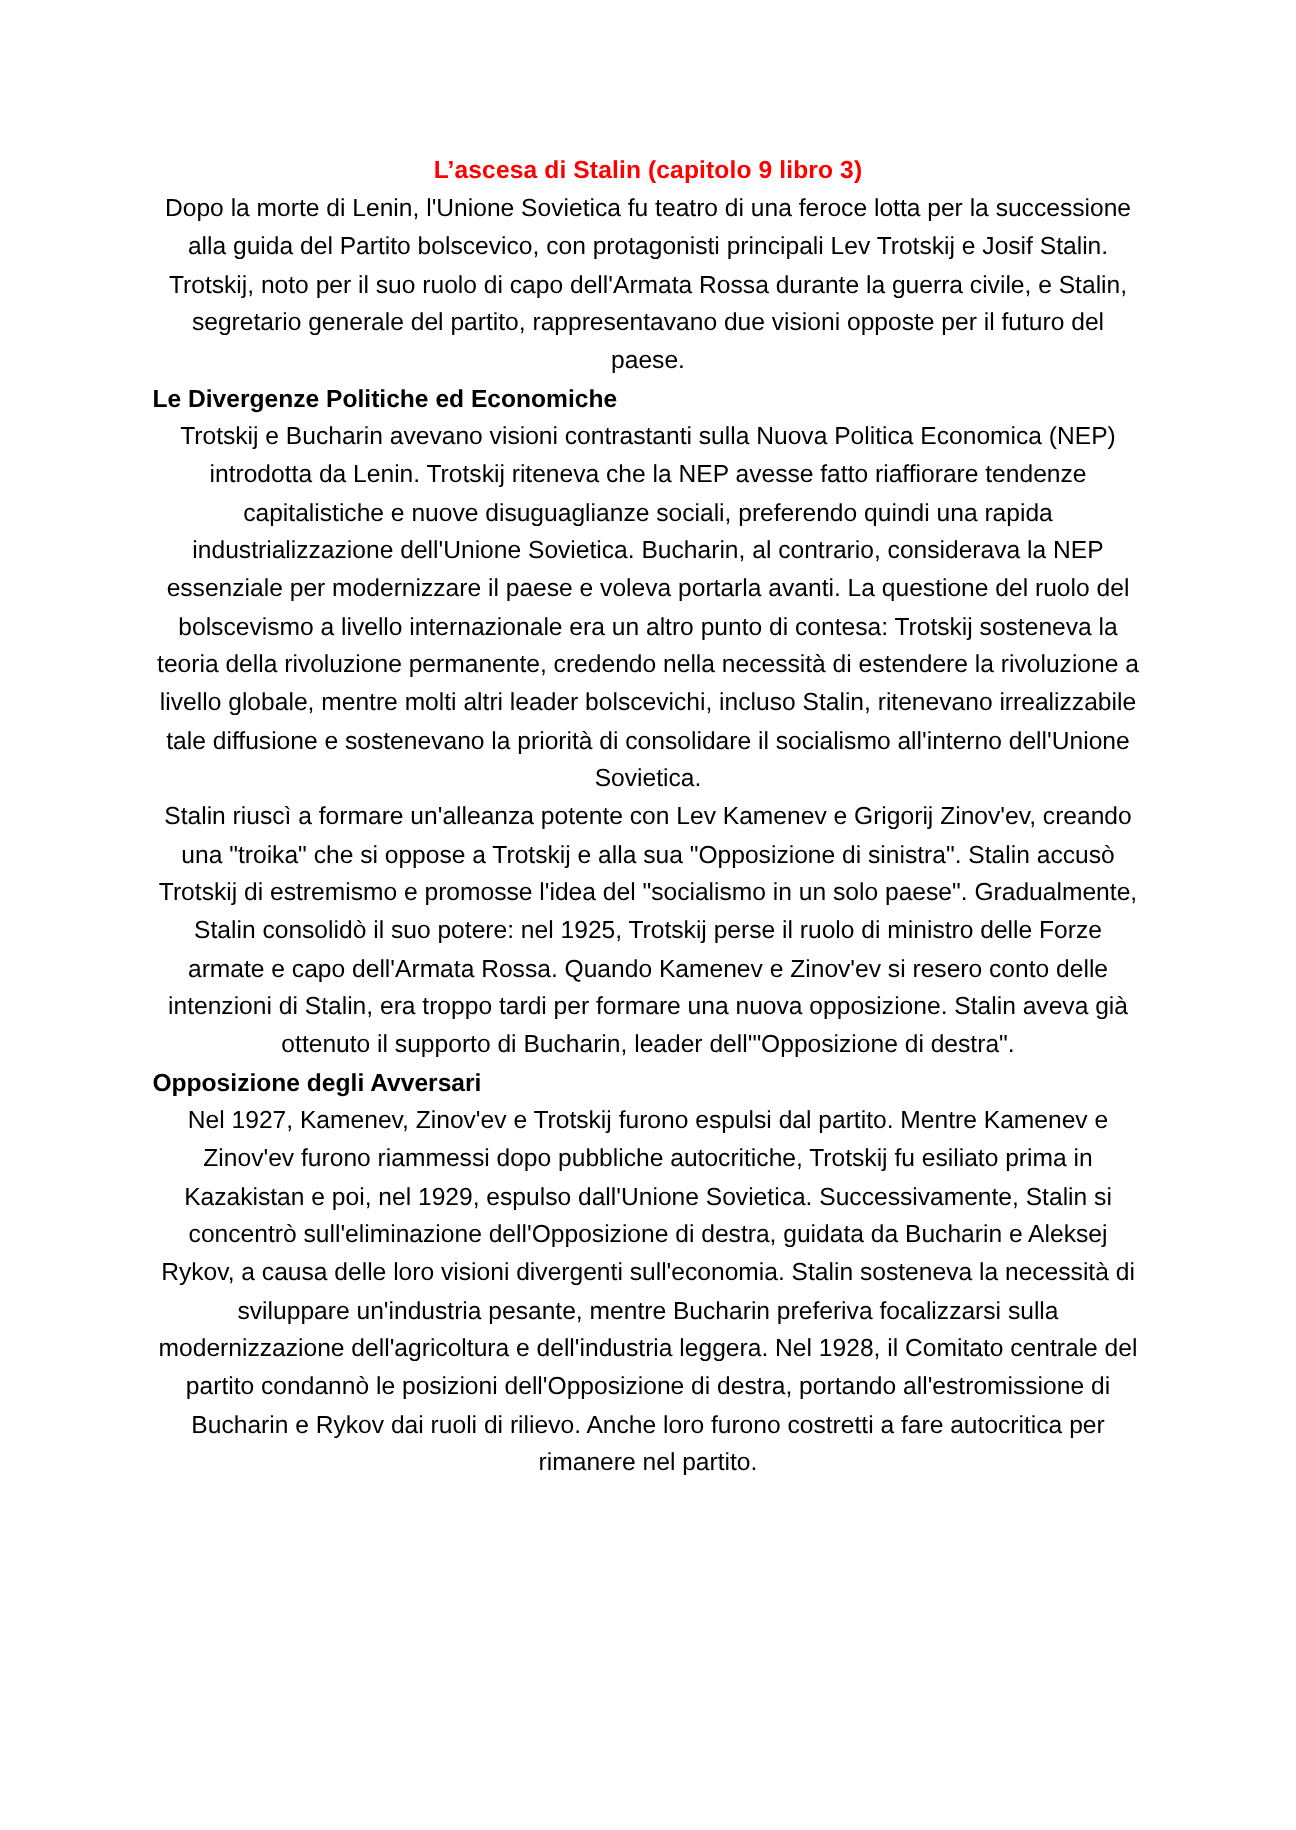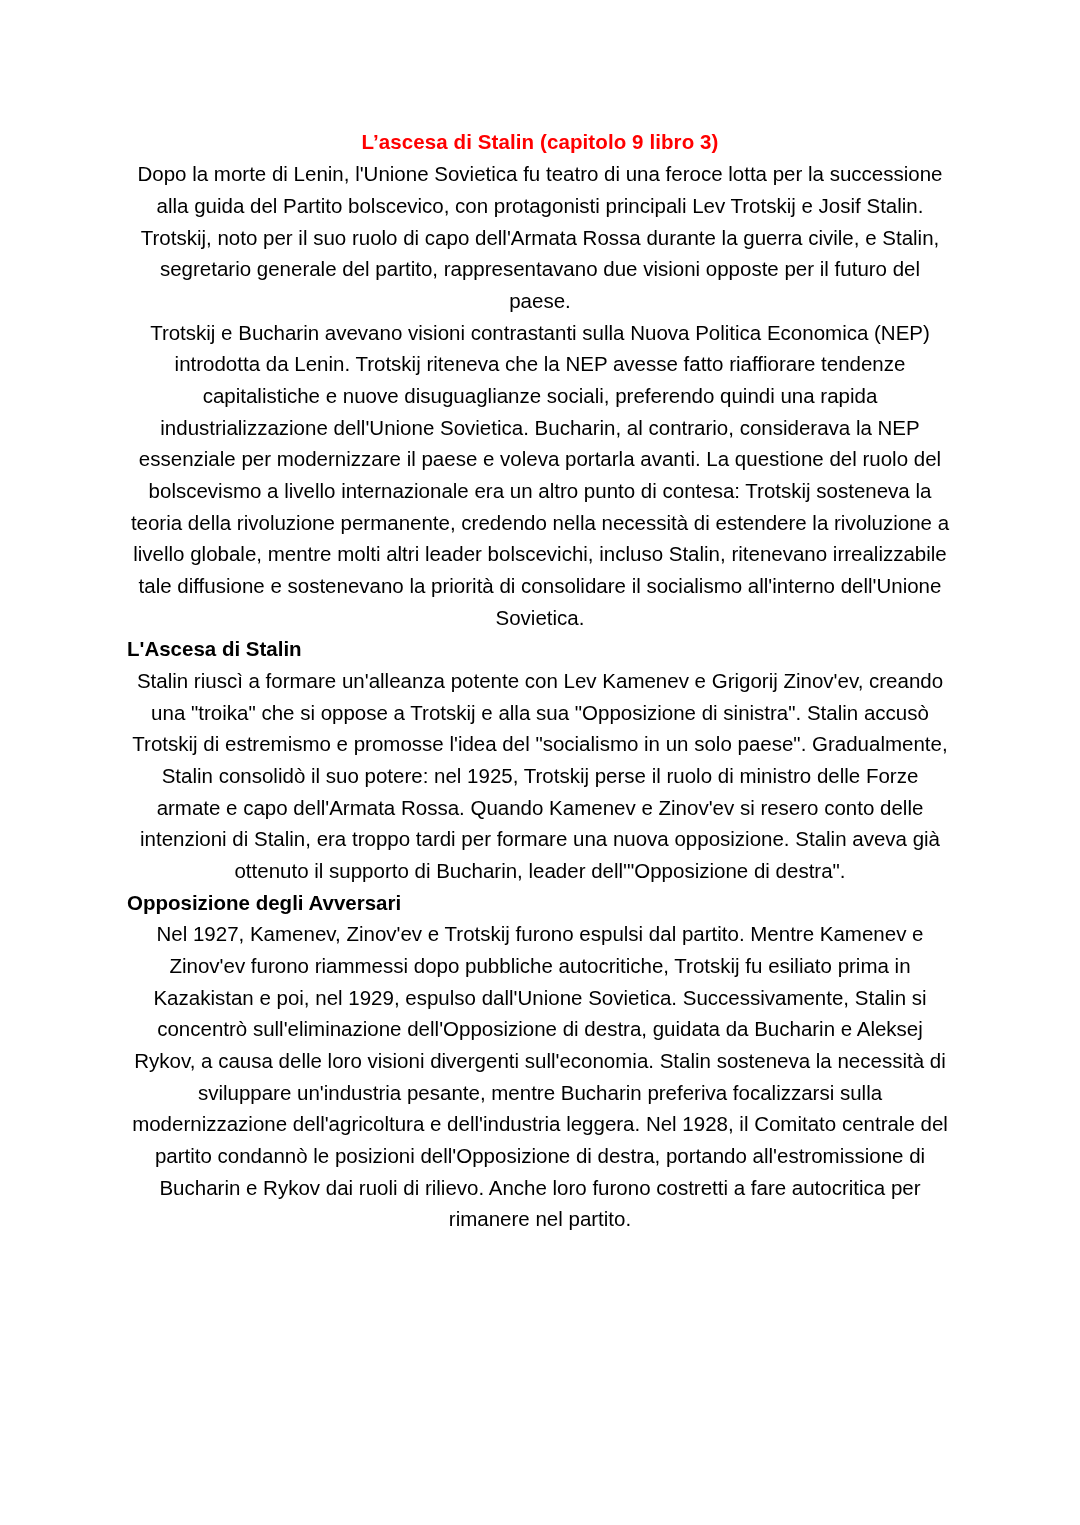--- a/index.html
+++ b/index.html
@@ -47,24 +47,24 @@
 </style>
 </head>
 <body>
 
 <div class="page">
 
   <h1 class="doc-title" style="color: rgb(255, 0, 0);">L’ascesa di Stalin (capitolo 9 libro 3)</h1>
 
   <p class="para">Dopo la morte di Lenin, l'Unione Sovietica fu teatro di una feroce lotta per la successione alla guida del Partito bolscevico, con protagonisti principali Lev Trotskij e Josif Stalin. Trotskij, noto per il suo ruolo di capo dell'Armata Rossa durante la guerra civile, e Stalin, segretario generale del partito, rappresentavano due visioni opposte per il futuro del paese.</p>
 
+  <h2 class="subhead">Le Divergenze Politiche ed Economiche</h2>
 
   <p class="para">Trotskij e Bucharin avevano visioni contrastanti sulla Nuova Politica Economica (NEP) introdotta da Lenin. Trotskij riteneva che la NEP avesse fatto riaffiorare tendenze capitalistiche e nuove disuguaglianze sociali, preferendo quindi una rapida industrializzazione dell'Unione Sovietica. Bucharin, al contrario, considerava la NEP essenziale per modernizzare il paese e voleva portarla avanti. La questione del ruolo del bolscevismo a livello internazionale era un altro punto di contesa: Trotskij sosteneva la teoria della rivoluzione permanente, credendo nella necessità di estendere la rivoluzione a livello globale, mentre molti altri leader bolscevichi, incluso Stalin, ritenevano irrealizzabile tale diffusione e sostenevano la priorità di consolidare il socialismo all'interno dell'Unione Sovietica.</p>
 
-  <h2 class="subhead">L'Ascesa di Stalin</h2>
 
   <p class="para">Stalin riuscì a formare un'alleanza potente con Lev Kamenev e Grigorij Zinov'ev, creando una "troika" che si oppose a Trotskij e alla sua "Opposizione di sinistra". Stalin accusò Trotskij di estremismo e promosse l'idea del "socialismo in un solo paese". Gradualmente, Stalin consolidò il suo potere: nel 1925, Trotskij perse il ruolo di ministro delle Forze armate e capo dell'Armata Rossa. Quando Kamenev e Zinov'ev si resero conto delle intenzioni di Stalin, era troppo tardi per formare una nuova opposizione. Stalin aveva già ottenuto il supporto di Bucharin, leader dell'"Opposizione di destra".</p>
 
   <h2 class="subhead">Opposizione degli Avversari</h2>
 
   <p class="para">Nel 1927, Kamenev, Zinov'ev e Trotskij furono espulsi dal partito. Mentre Kamenev e Zinov'ev furono riammessi dopo pubbliche autocritiche, Trotskij fu esiliato prima in Kazakistan e poi, nel 1929, espulso dall'Unione Sovietica. Successivamente, Stalin si concentrò sull'eliminazione dell'Opposizione di destra, guidata da Bucharin e Aleksej Rykov, a causa delle loro visioni divergenti sull'economia. Stalin sosteneva la necessità di sviluppare un'industria pesante, mentre Bucharin preferiva focalizzarsi sulla modernizzazione dell'agricoltura e dell'industria leggera. Nel 1928, il Comitato centrale del partito condannò le posizioni dell'Opposizione di destra, portando all'estromissione di Bucharin e Rykov dai ruoli di rilievo. Anche loro furono costretti a fare autocritica per rimanere nel partito.</p>
 
 
 </div>
 

